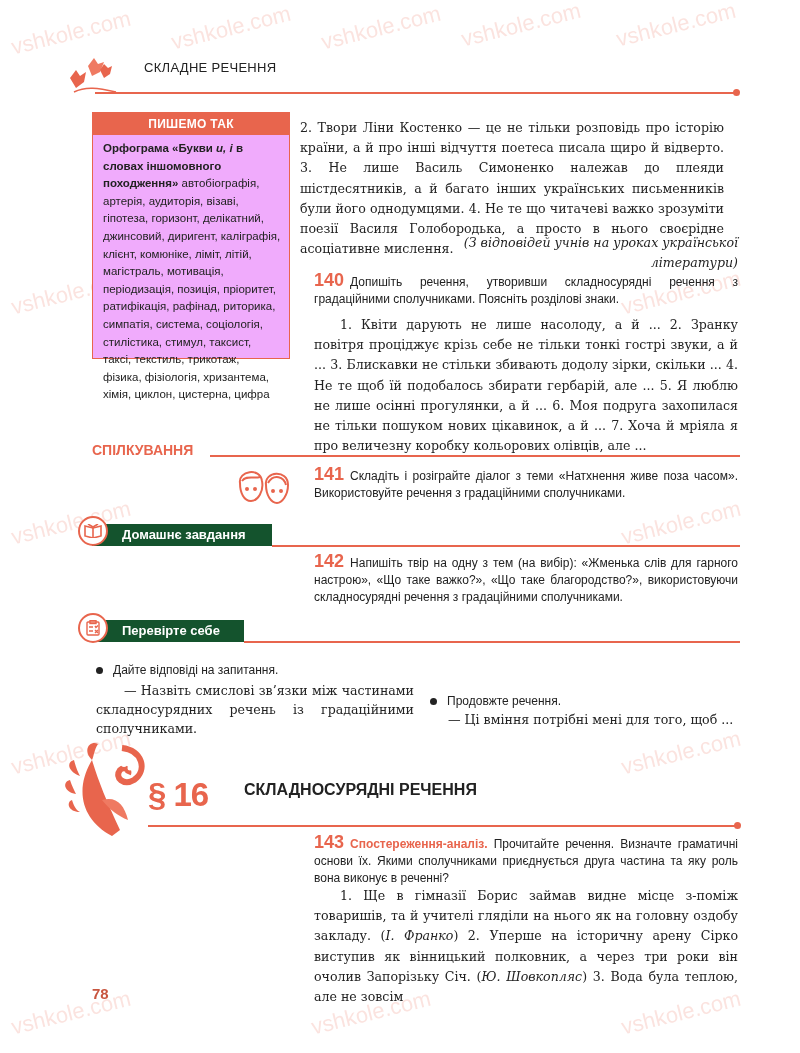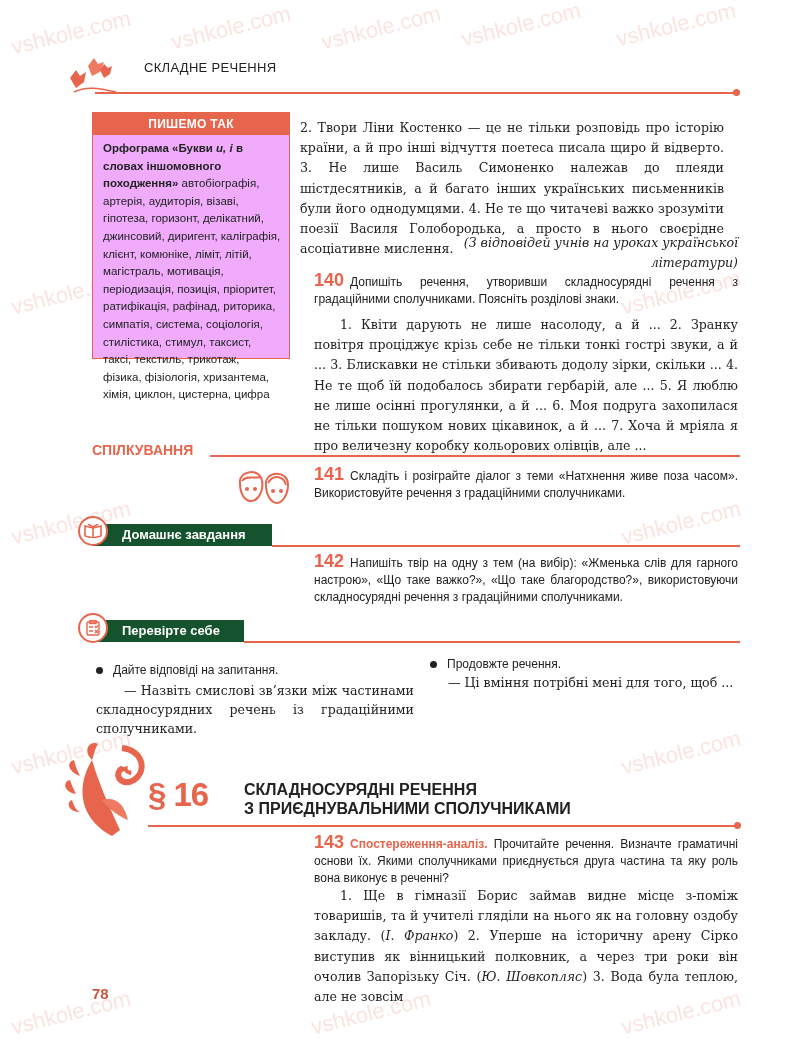--- a/index.html
+++ b/index.html
@@ -47,21 +47,21 @@
   #task142 { left:314px; top:553px; width:424px; }
 
   #check-circle { left:78px; top:613px; }
   #check-badge { left:92px; top:620px; width:152px; }
   #check-rule { left:244px; top:641px; width:496px; height:1.5px; background:#e8654d; }
 
   .bullet-line { font-family:"Liberation Sans", sans-serif; font-size:12px; line-height:18px; }
   .bullet { display:inline-block; width:7px; height:7px; border-radius:50%; background:#222; margin-right:10px; vertical-align:middle; }
   #check-left { left:96px; top:661px; width:318px; }
   #check-left-q { text-indent:28px; font-size:12.6px; line-height:19px; text-align:justify; margin-top:2px; }
-  #check-right { left:430px; top:655px; width:320px; }
+  #check-right { left:430px; top:692px; width:320px; }
   .dash-line { font-size:12.6px; line-height:19px; padding-left:18px; }
 
   
   #para-ornament { left:62px; top:740px; }
   #para-sign { left:148px; top:776px; font-size:33px; font-weight:bold; color:#e8654d; font-family:"Liberation Sans", sans-serif; letter-spacing:-1px; }
   #para-title { left:244px; top:780px; font-size:16px; font-weight:bold; line-height:19px; color:#222; font-family:"Liberation Sans", sans-serif; }
   #para-rule { left:148px; top:825px; width:590px; height:1.5px; background:#e8654d; }
   #para-dot { left:734px; top:822px; width:7px; height:7px; border-radius:50%; background:#e8654d; }
 
   #task143 { left:314px; top:834px; width:424px; }
@@ -178,21 +178,20 @@
     <path d="M14 54 C2 52 0 42 8 40 C10 46 12 50 14 54 Z" fill="#e8654d"></path>
     <path d="M18 72 C6 72 4 62 10 60 C12 66 14 70 18 72 Z" fill="#e8654d"></path>
     <path d="M40 60 C54 56 62 64 66 80 C56 76 48 70 40 60 Z" fill="#ef7a62"></path>
     <circle cx="62" cy="24" r="3" fill="#fff"></circle>
     <circle cx="68" cy="28" r="2.5" fill="#fff"></circle>
   </svg>
 </div>
 <div class="abs" id="para-sign">§ 16</div>
 <div class="abs" id="para-title">
   <div>СКЛАДНОСУРЯДНІ РЕЧЕННЯ</div>
-  <div>З ПРИЄДНУВАЛЬНИМИ СПОЛУЧНИКАМИ</div>
 </div>
 <div class="abs" id="para-rule"></div>
 <div class="abs" id="para-dot"></div>
 
 <div class="abs task-text" id="task143">
   <span class="task-num">143</span><span class="label">Спостереження-аналіз.</span><span> Прочитайте речення. Визначте граматичні основи їх. Якими сполучниками приєднується друга частина та яку роль вона виконує в реченні?</span>
 </div>
 <div class="abs serif para" id="task143-sentences"><span>1. Ще в гімназії Борис займав видне місце з-поміж товаришів, та й учителі гляділи на нього як на головну оздобу закладу. (</span><i>І. Франко</i><span>) 2. Уперше на історичну арену Сірко виступив як вінницький полковник, а через три роки він очолив Запорізьку Січ. (</span><i>Ю. Шовкопляс</i><span>) 3. Вода була теплою, але не зовсім</span></div>
 
 <div class="abs" id="page-number">78</div>

